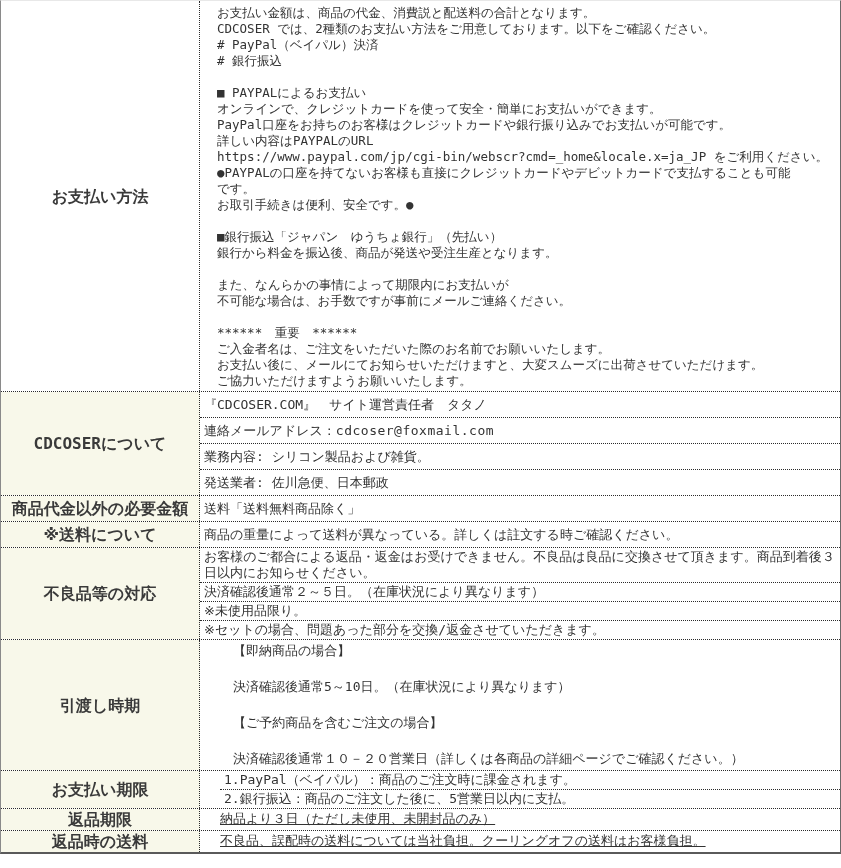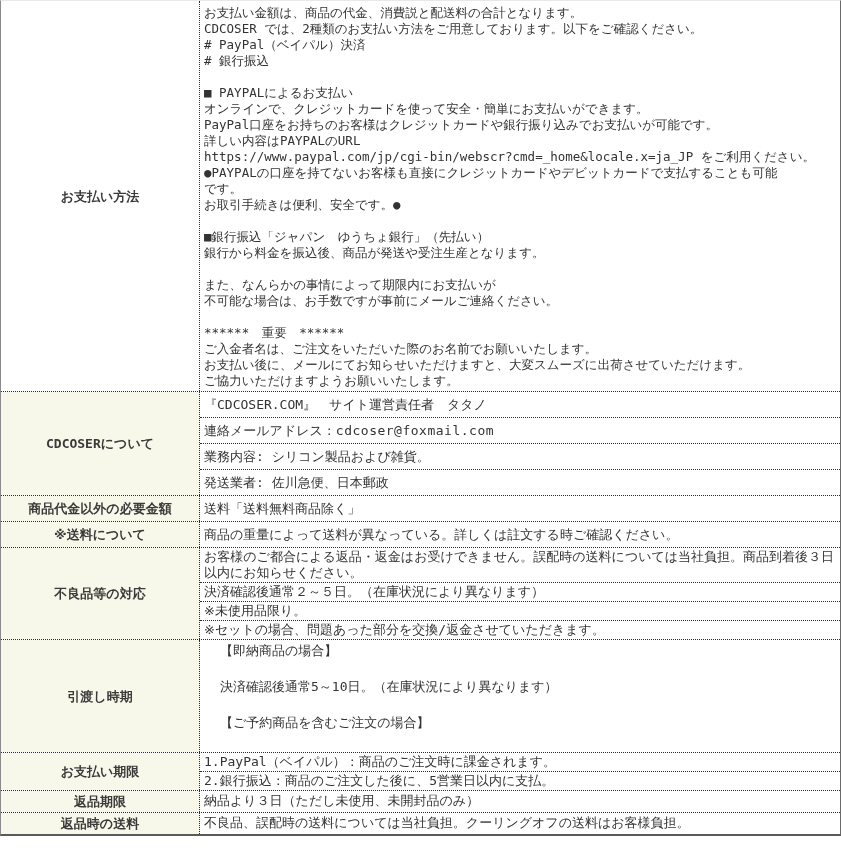--- a/index.html
+++ b/index.html
@@ -8,48 +8,48 @@
     width:839px; margin:0; box-sizing:content-box;
     border-left:1px solid #8a8a8a; border-right:1px solid #6a6a6a;
     border-bottom:2px solid #5a5a5a; border-top:1px solid #e8e8e8;
   }
   .row { display:flex; align-items:stretch; }
   .row + .row { border-top:1px dotted #2b2b2b; }
   .label-cell {
     width:199px; flex:0 0 199px; background:#f8f8ea;
     border-right:1px dotted #2b2b2b;
     display:flex; align-items:center; justify-content:center;
-    font-weight:bold; font-size:13px; color:#3a3a3a; text-align:center;
+    font-weight:bold; font-size:16px; color:#3a3a3a; text-align:center;
     padding:2px 0; box-sizing:border-box; line-height:17px;
   }
   .row:nth-child(1) .label-cell { background:#ffffff; }
   .content-cell { flex:1 1 auto; display:flex; flex-direction:column; min-width:0; }
   .cell {
     font-size:13px; line-height:17px; padding:3px 4px;
     white-space:normal; word-break:break-all;
   }
   .cell + .cell { border-top:1px dotted #2b2b2b; }
   .cell b { font-weight:normal; letter-spacing:0.5px; }
-  .cell .line { min-height:1em; }
+  .cell .line { min-height:1em;margin-left:13px; }
   
   .row:nth-child(1) .cell { padding:4px 4px 2px 4px; }
   .row:nth-child(1) .cell .line { line-height:16px; font-size:12.5px; }
   
   .row:nth-child(2) .cell { padding:4px 4px; }
   
   .row:nth-child(3) .cell, .row:nth-child(4) .cell { padding:4px 4px; }
   
   .row:nth-child(5) .cell { padding:1px 4px; line-height:16px; }
   
   .row:nth-child(6) .cell { padding:2px 20px; }
   .row:nth-child(6) .cell .line { line-height:18px; }
   
-  .row:nth-child(7) .cell { padding:1px 4px; line-height:16px; }
+  .row:nth-child(7) .cell { padding:1px 4px; line-height:16px;margin-left:20px; }
   
-  .row:nth-child(8) .cell, .row:nth-child(9) .cell { padding:2px 4px; line-height:16px; }
+  .row:nth-child(8) .cell, .row:nth-child(9) .cell { padding:2px 20px; line-height:16px;text-decoration:underline; }
 </style>
 </head>
 <body>
 
 <div class="shop-table">
     <div class="row">
       <div class="label-cell">お支払い方法</div>
       <div class="content-cell">
         <div class="cell">
           <div class="line">お支払い金額は、商品の代金、消費説と配送料の合計となります。</div>
@@ -96,36 +96,37 @@
     </div>
     <div class="row">
       <div class="label-cell">※送料について</div>
       <div class="content-cell">
         <div class="cell"><span>商品の重量によって送料が異なっている。詳しくは註文する時ご確認ください。</span></div>
       </div>
     </div>
     <div class="row">
       <div class="label-cell">不良品等の対応</div>
       <div class="content-cell">
-        <div class="cell"><span>お客様のご都合による返品・返金はお受けできません。誤配時の送料については当社負担。商品到着後３日以内にお知らせください。</span></div>
+        <div class="cell"><span>お客様のご都合による返品・返金はお受けできません。不良品は良品に交換させて頂きます。商品到着後３日以内にお知らせください。</span></div>
         <div class="cell"><span>決済確認後通常２～５日。（在庫状況により異なります）</span></div>
         <div class="cell"><span>※未使用品限り。</span></div>
         <div class="cell"><span>※セットの場合、問題あった部分を交換/返金させていただきます。</span></div>
       </div>
     </div>
     <div class="row">
       <div class="label-cell">引渡し時期</div>
       <div class="content-cell">
         <div class="cell">
           <div class="line">【即納商品の場合】</div>
           <div class="line">&nbsp;</div>
           <div class="line">決済確認後通常5～10日。（在庫状況により異なります）</div>
           <div class="line">&nbsp;</div>
           <div class="line">【ご予約商品を含むご注文の場合】</div>
           <div class="line">&nbsp;</div>
+          <div class="line">決済確認後通常１０－２０営業日（詳しくは各商品の詳細ページでご確認ください。）</div>
         </div>
       </div>
     </div>
     <div class="row">
       <div class="label-cell">お支払い期限</div>
       <div class="content-cell">
         <div class="cell"><span>1.PayPal（ベイパル）：商品のご注文時に課金されます。</span></div>
         <div class="cell"><span>2.銀行振込：商品のご注文した後に、5営業日以内に支払。</span></div>
       </div>
     </div>

